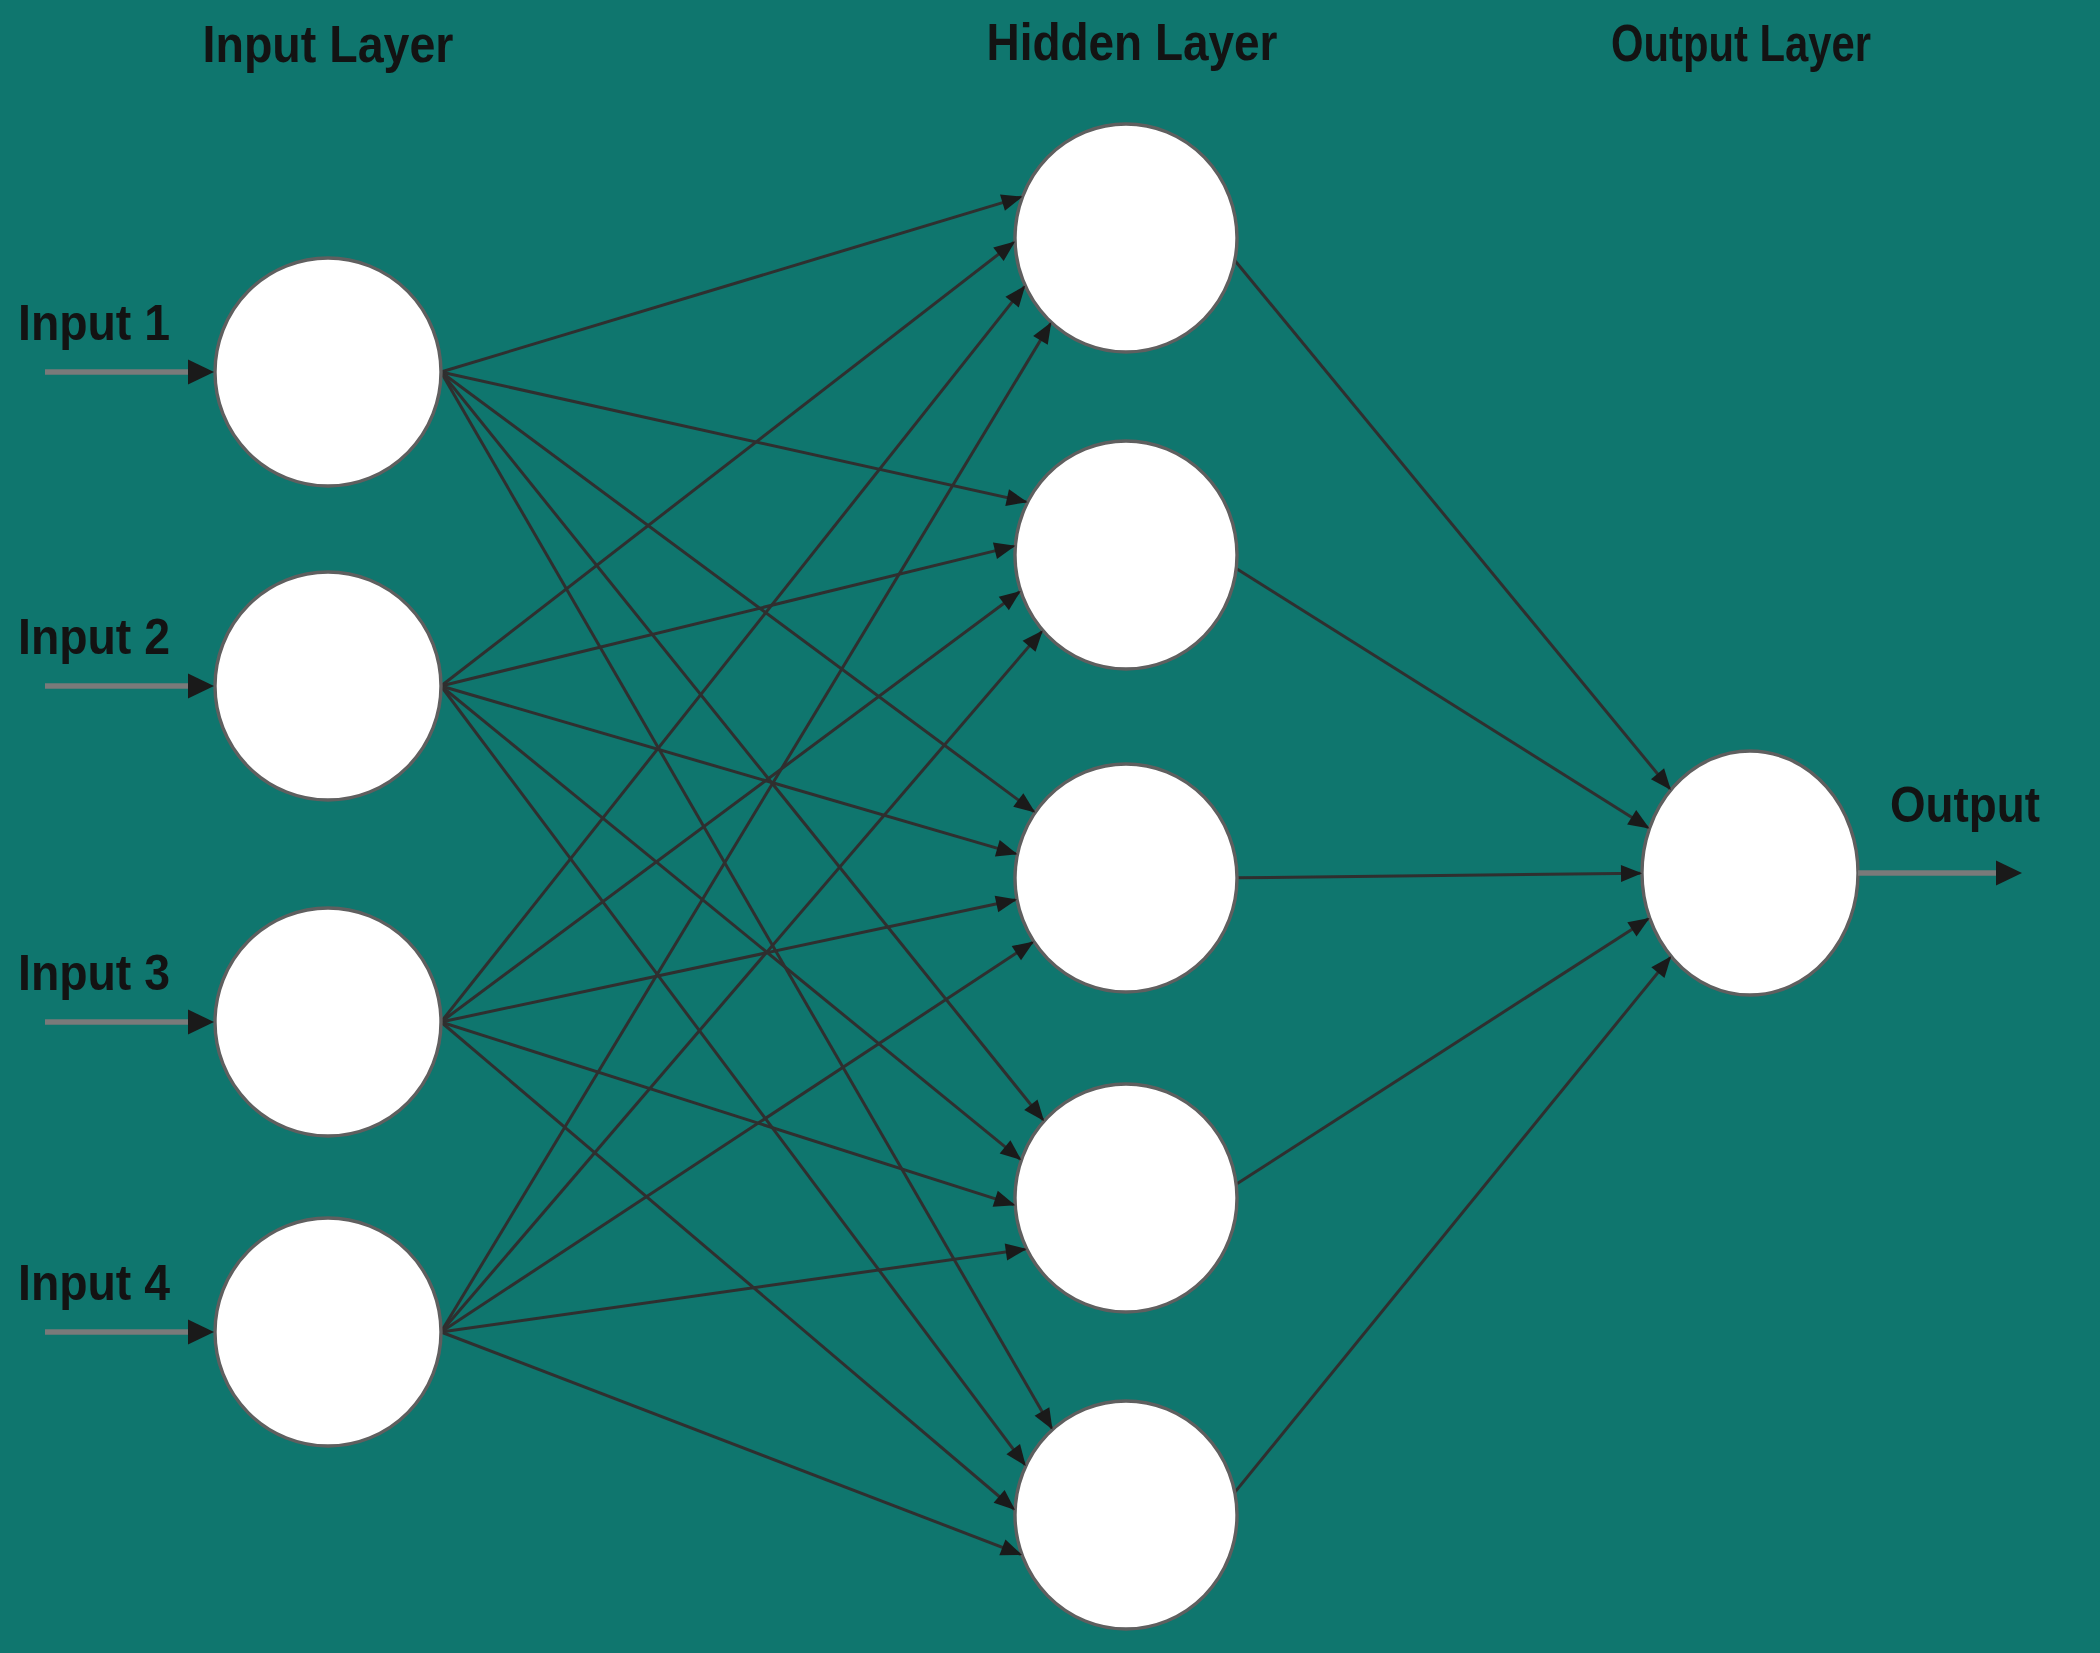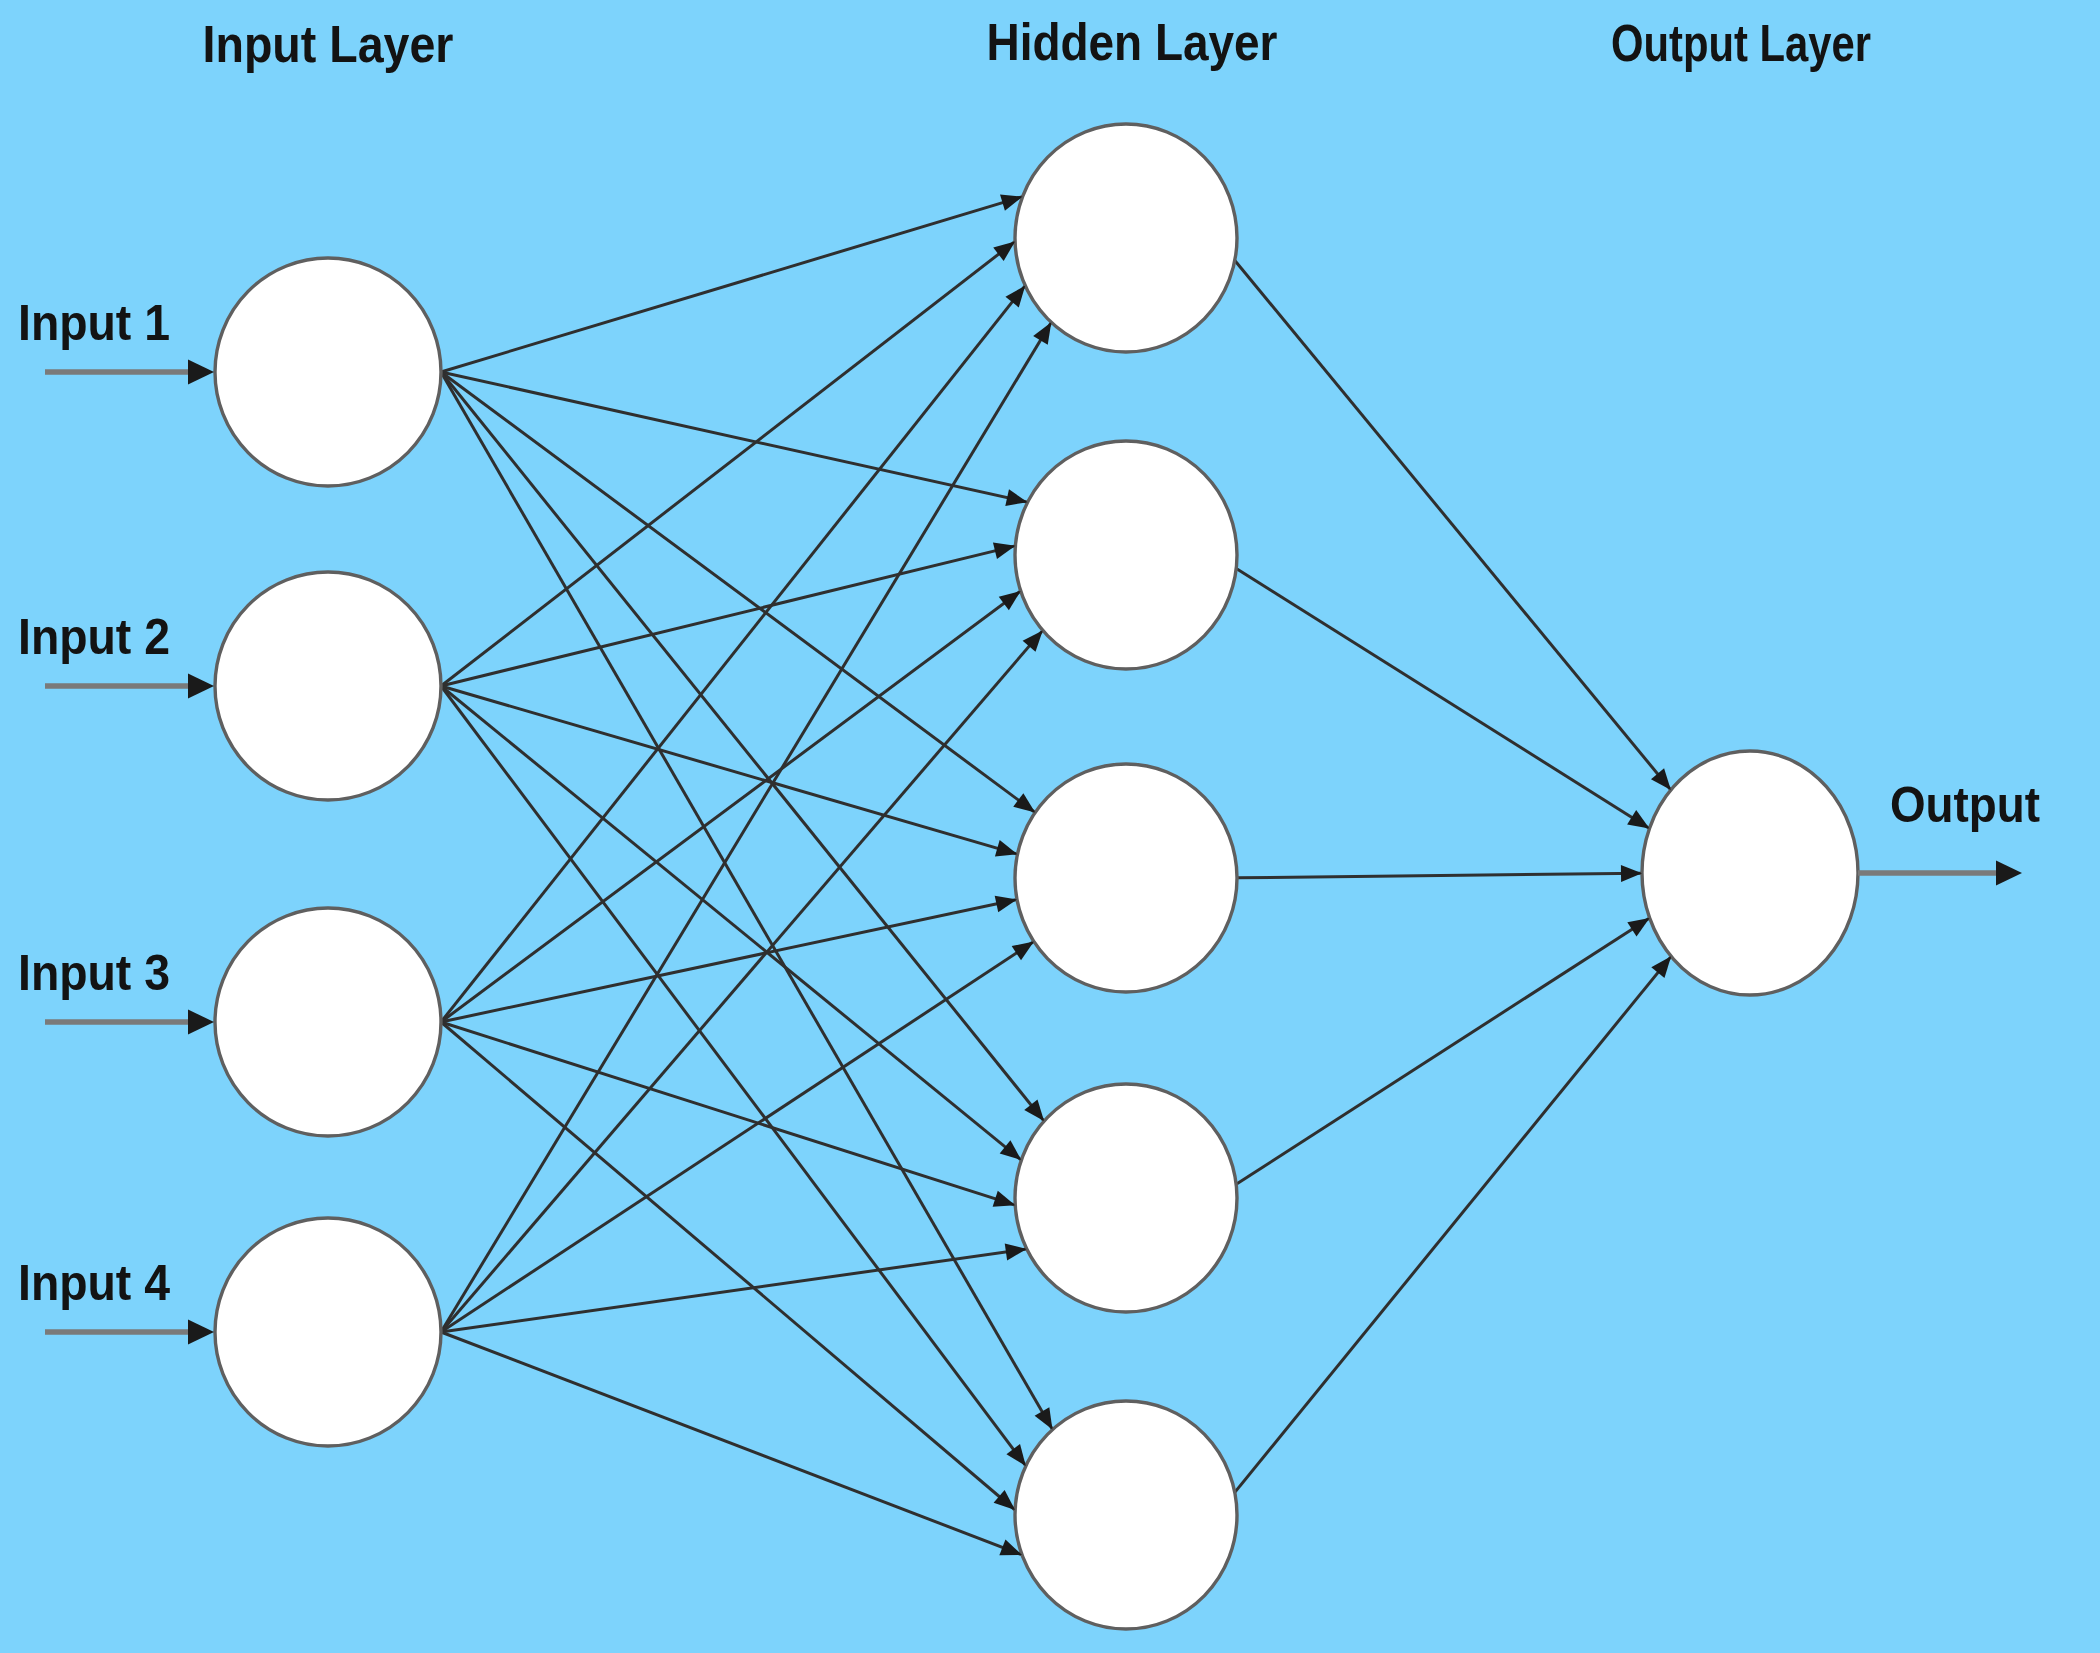--- a/index.html
+++ b/index.html
@@ -1,16 +1,16 @@
 <!DOCTYPE html>
 <html><head>
 <meta charset="utf-8">
 <style>
   html,body{margin:0;padding:0;background:#ffffff;}
-  .canvas{width:2100px;height:1653px;background:#7dd3fc;position:relative;overflow:hidden;}
+  .canvas{width:2100px;height:1653px;background:#0f766e;position:relative;overflow:hidden;}
   svg{display:block;}
   .title{font-family:"Liberation Sans",sans-serif;font-weight:700;font-size:52px;fill:#131313;}
   .nodelabel{font-family:"Liberation Sans",sans-serif;font-weight:700;font-size:50px;fill:#131313;}
 </style>
 </head>
 <body>
 
 <div class="canvas">
   <svg id="nn-svg" width="2100" height="1653" viewBox="0 0 2100 1653">
     <g id="g-edges">

